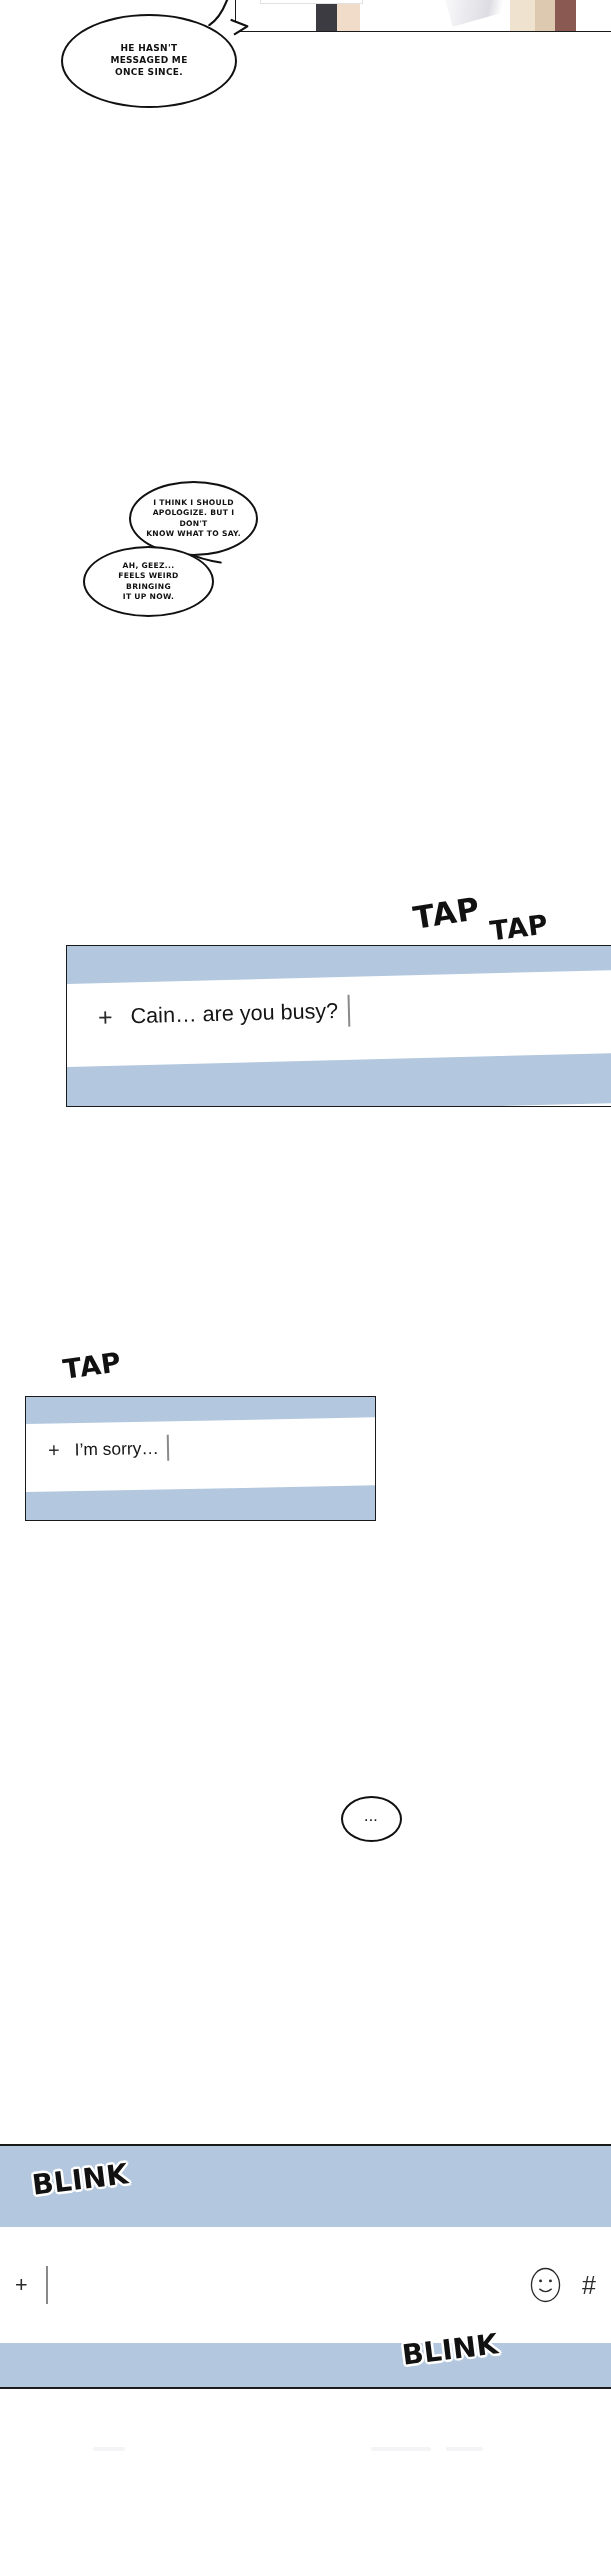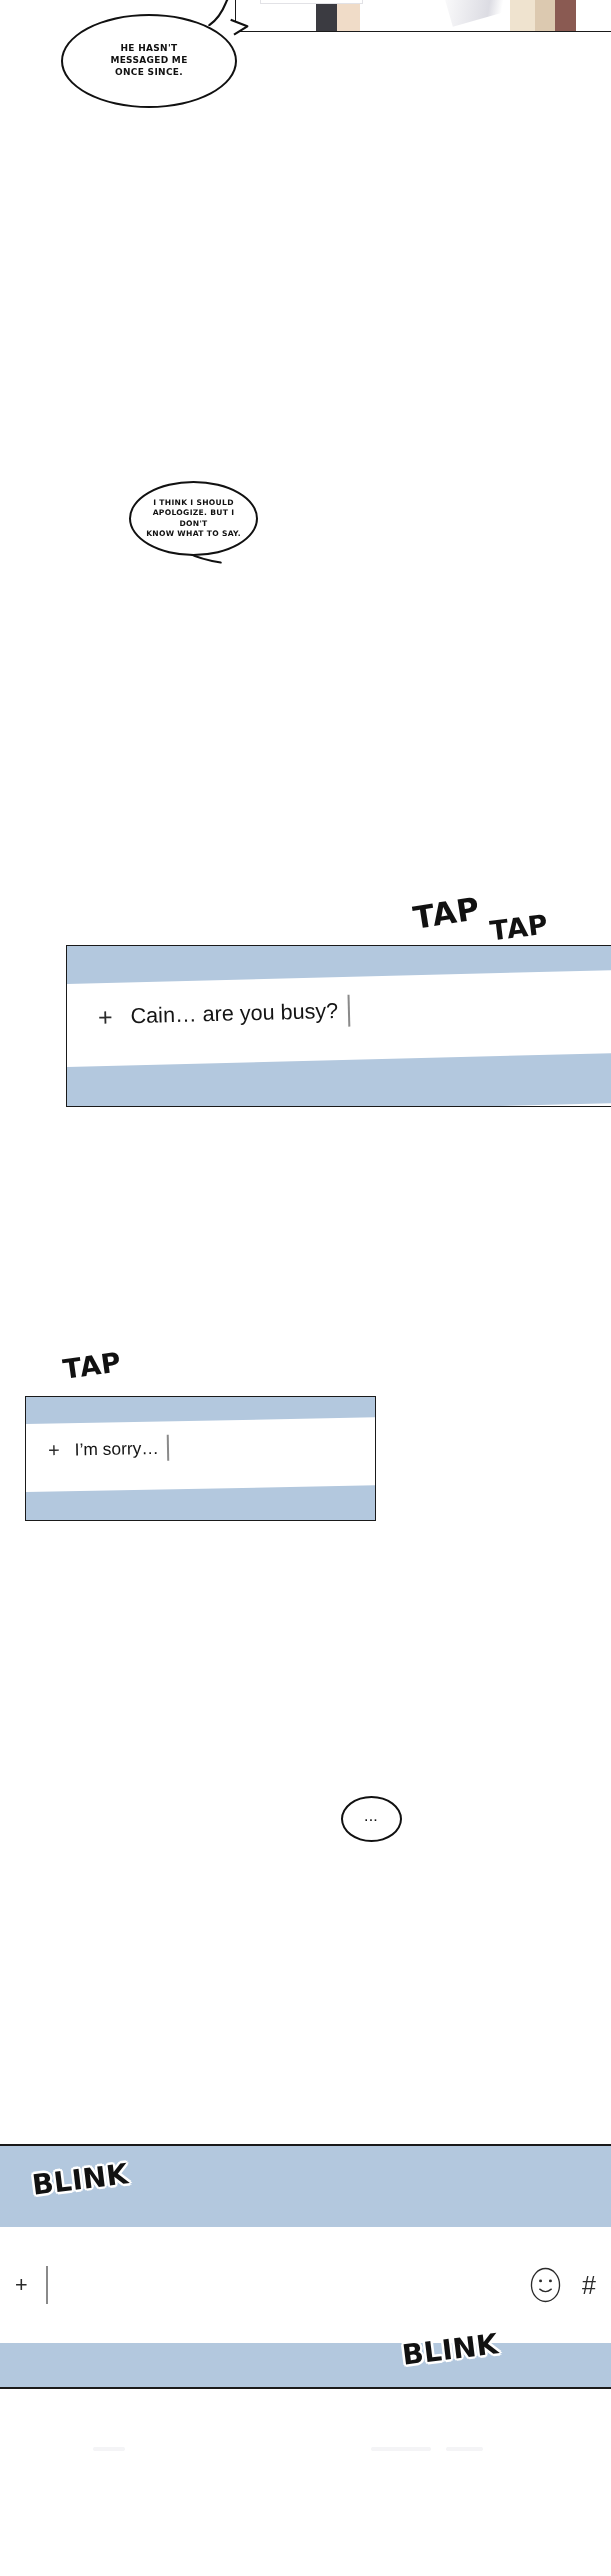--- a/index.html
+++ b/index.html
@@ -279,20 +279,25 @@
   <div class="bubble" id="bubble-2">
     <span class="ln">I THINK I SHOULD</span>
     <span class="ln">APOLOGIZE. BUT I DON'T</span>
     <span class="ln">KNOW WHAT TO SAY.</span>
   </div>
 
   <svg class="abs" id="bubble-link" viewBox="0 0 74 42">
     <path d="M4 4 C 18 26, 44 34, 70 38" fill="none" stroke="#111111" stroke-width="2.6" stroke-linecap="round"></path>
   </svg>
 
+  <div class="bubble" id="bubble-3">
+    <span class="ln">AH, GEEZ...</span>
+    <span class="ln">FEELS WEIRD BRINGING</span>
+    <span class="ln">IT UP NOW.</span>
+  </div>
 
   <div class="sfx" style="left:413px;top:895px;font-size:31px;transform:rotate(-9deg);">TAP</div>
   <div class="sfx" style="left:490px;top:912px;font-size:27px;transform:rotate(-7deg);">TAP</div>
 
   <div class="chatpanel" id="panel-a">
     <div class="band band-top"></div>
     <div class="band band-bot"></div>
     <div class="chat-row">
       <span class="plus">+</span>
       <span class="chat-text">Cain… are you busy?</span>

